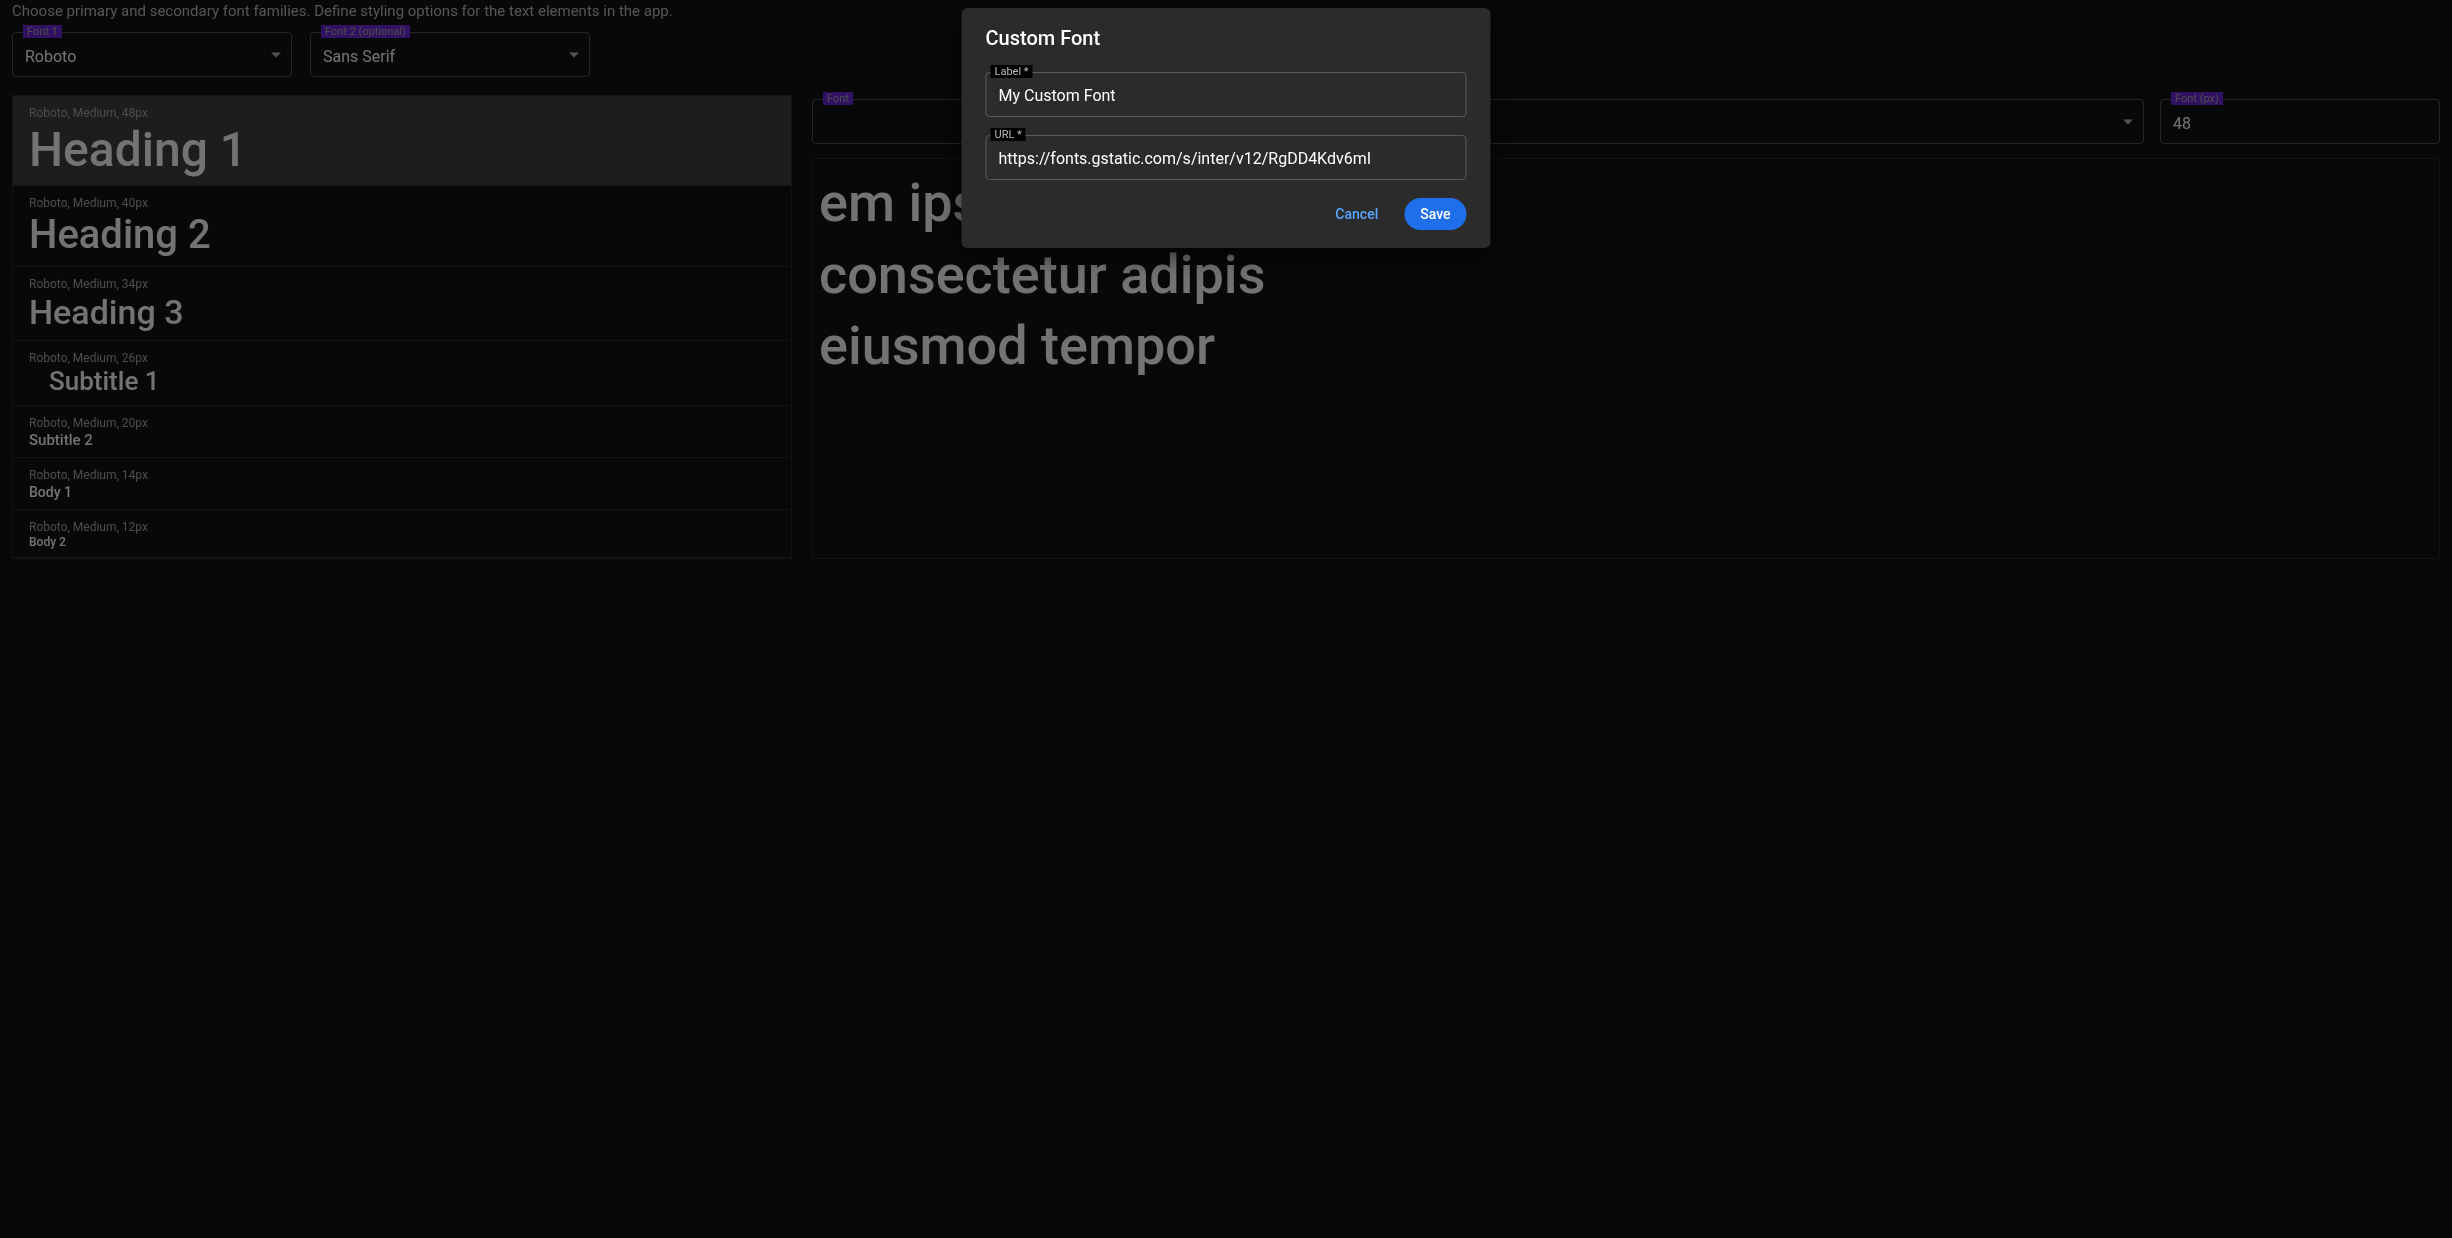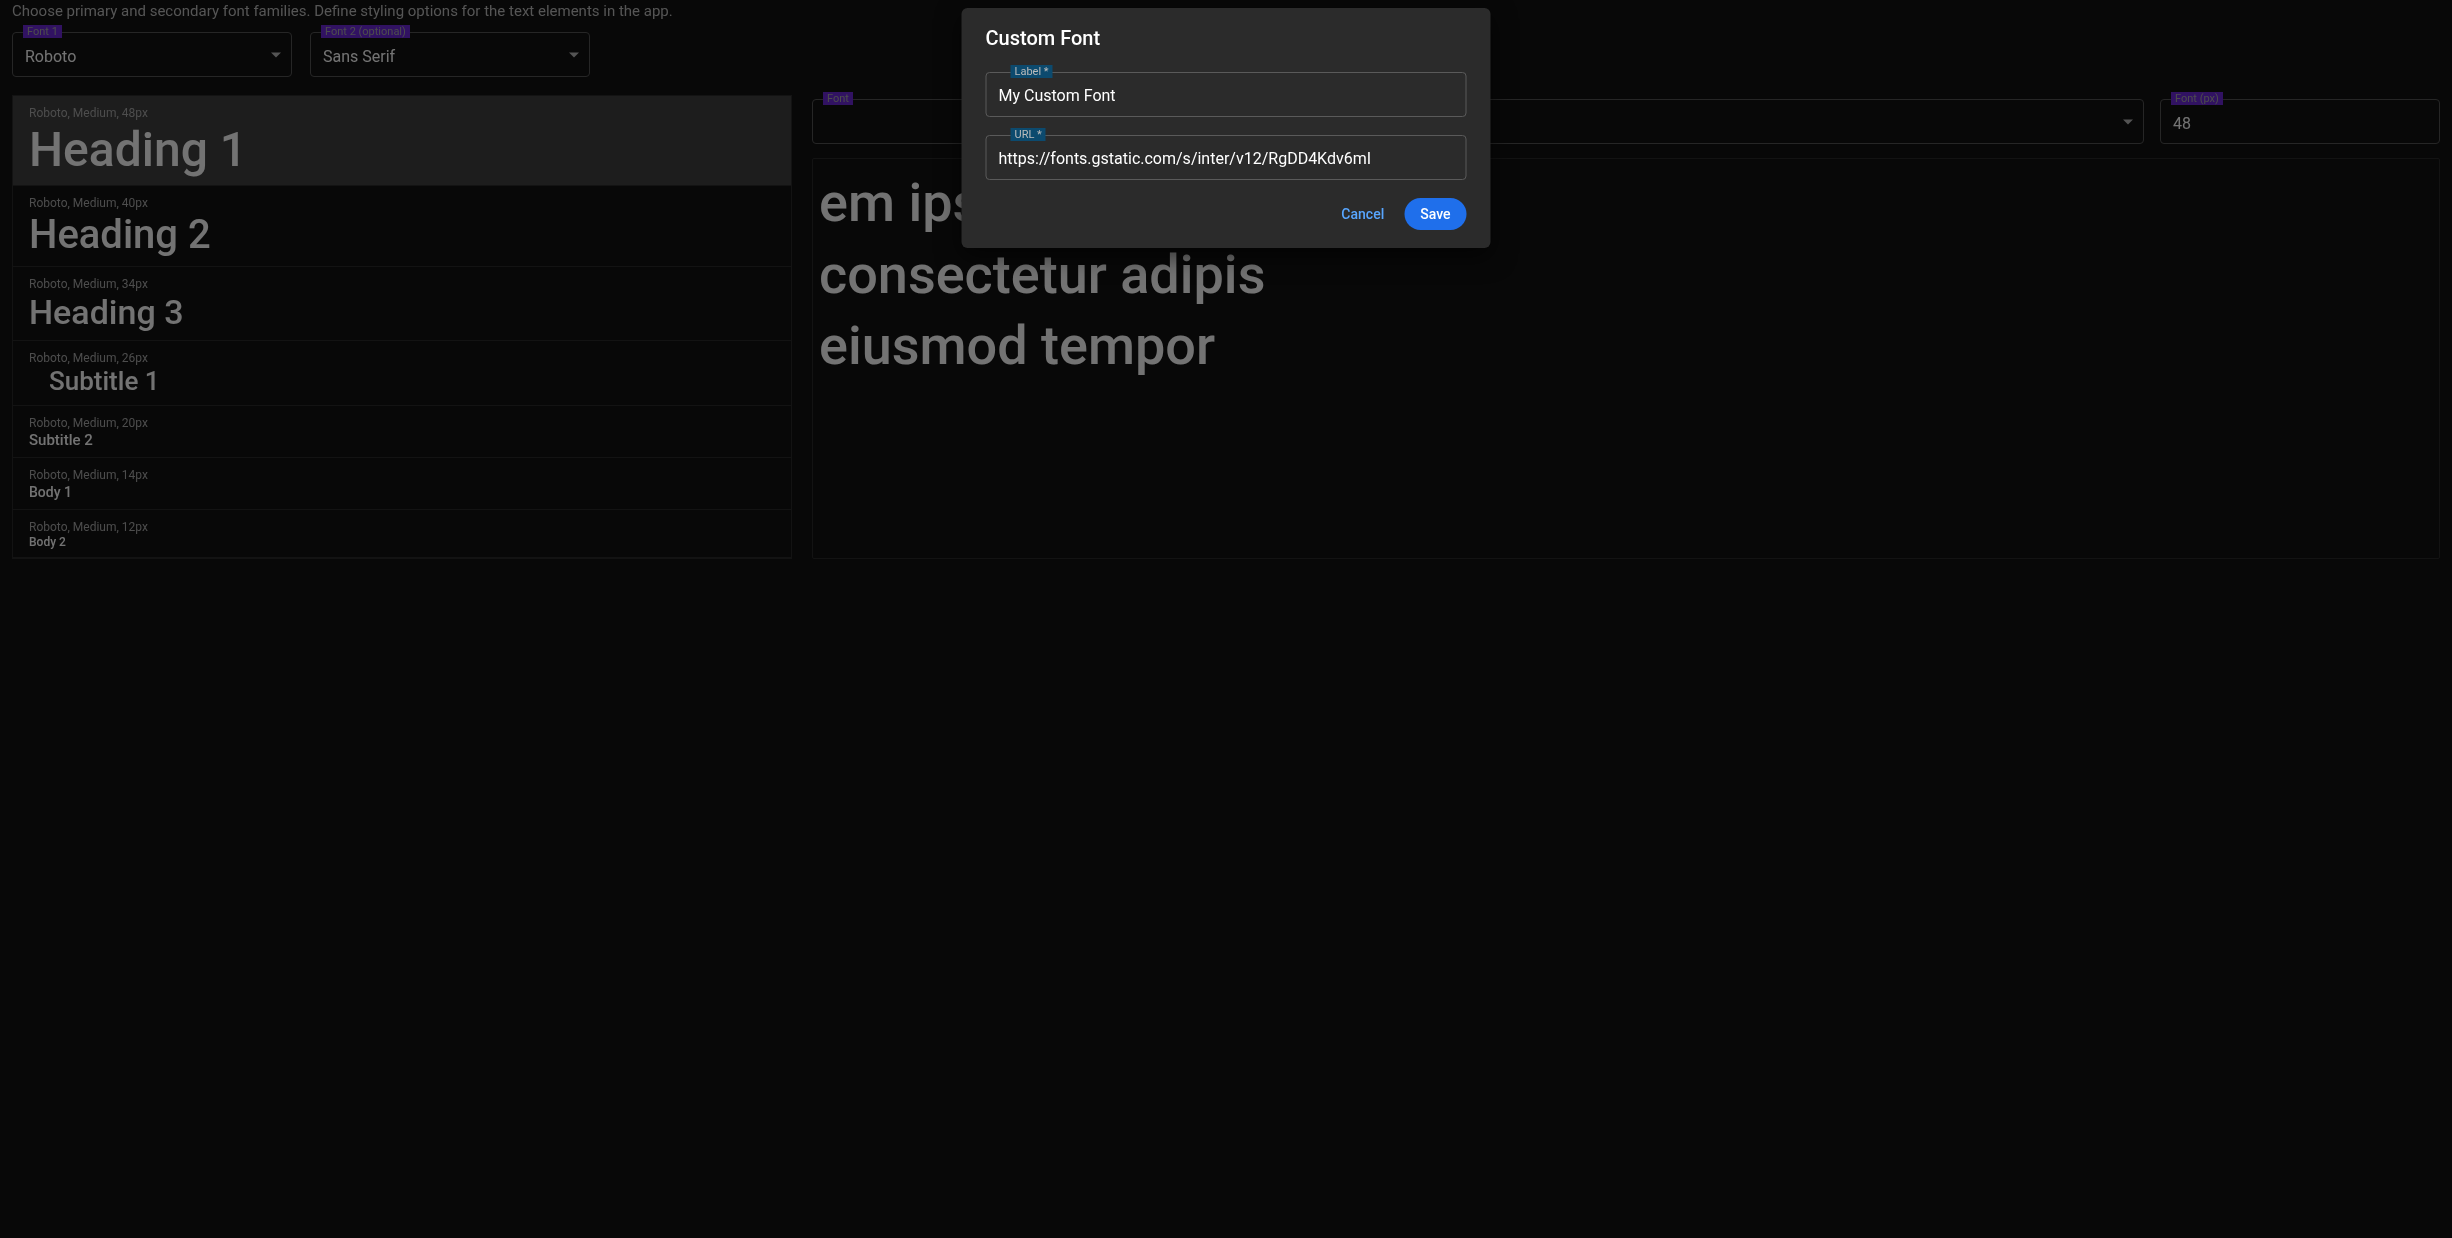--- a/index.html
+++ b/index.html
@@ -135,40 +135,40 @@
     }
     .dfield {
       position: relative;
       border: 1px solid #5a5a5a;
       border-radius: 4px;
       margin-bottom: 18px;
     }
     .dfield .floating-label {
       position: absolute;
       top: -8px;
-      left: 24px;
+      left: 4px;
       padding: 0 4px;
       font-size: 11px;
       color: #bbb;
-      background: #0c4a6e;
+      background: #000000;
     }
     .dfield input {
       width: 100%;
       background: transparent;
       border: none;
       outline: none;
       color: #fff;
       font-size: 16px;
       padding: 13px 12px 11px 12px;
       font-family: inherit;
     }
     .dialog-actions {
       display: flex;
       justify-content: flex-end;
-      gap: 4px;
+      gap: 10px;
       margin-top: 6px;
     }
     .btn {
       font-size: 14px;
       font-weight: 500;
       padding: 8px 16px;
       border-radius: 18px;
       border: none;
       cursor: pointer;
       font-family: inherit;

